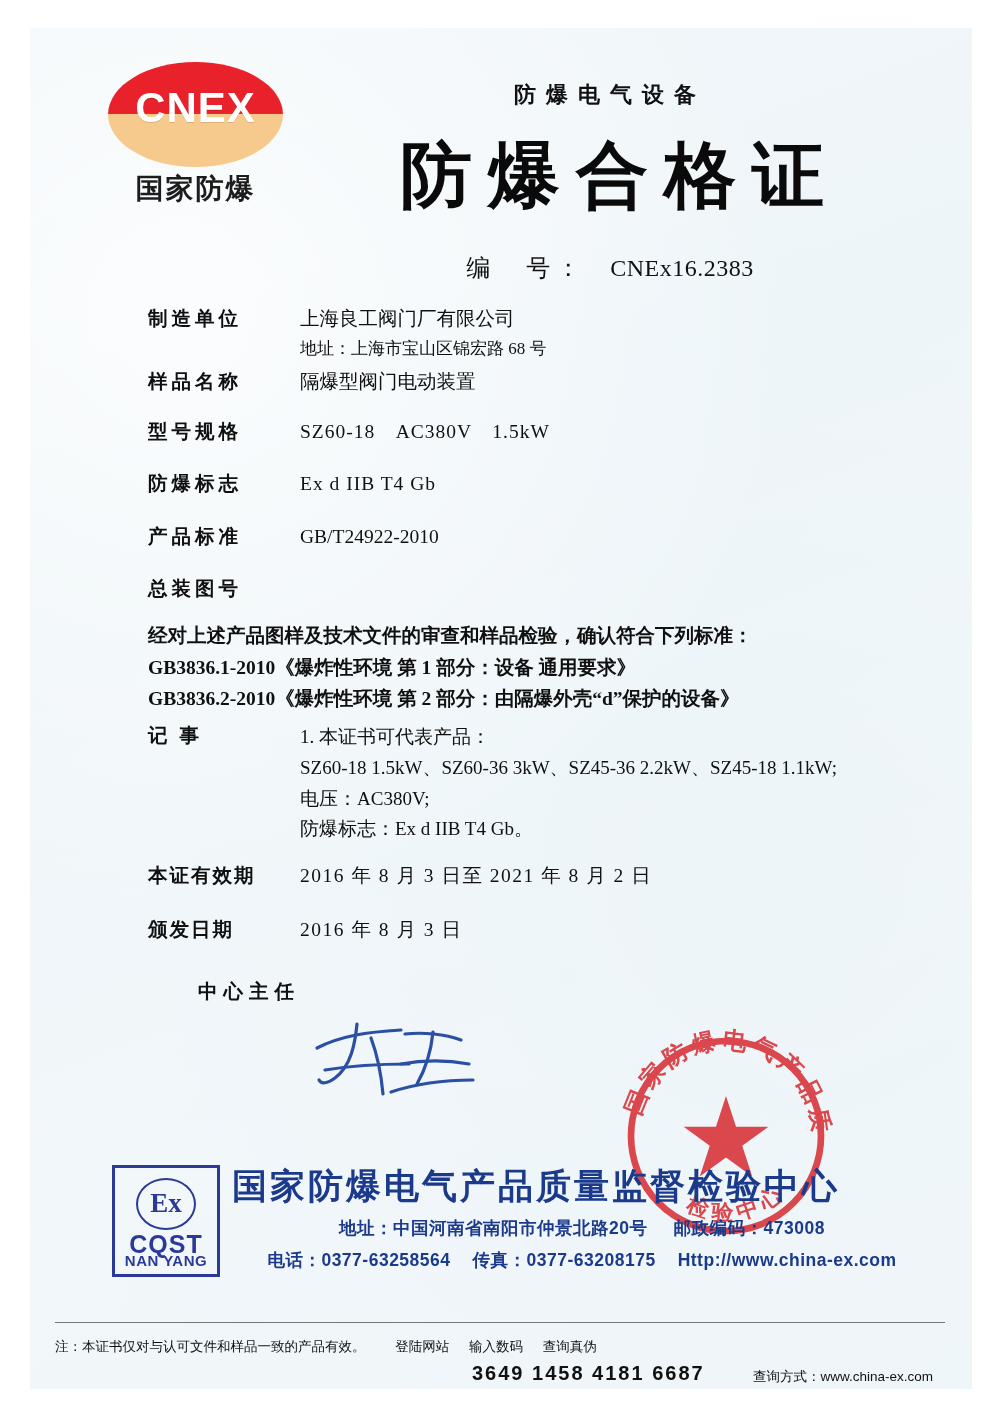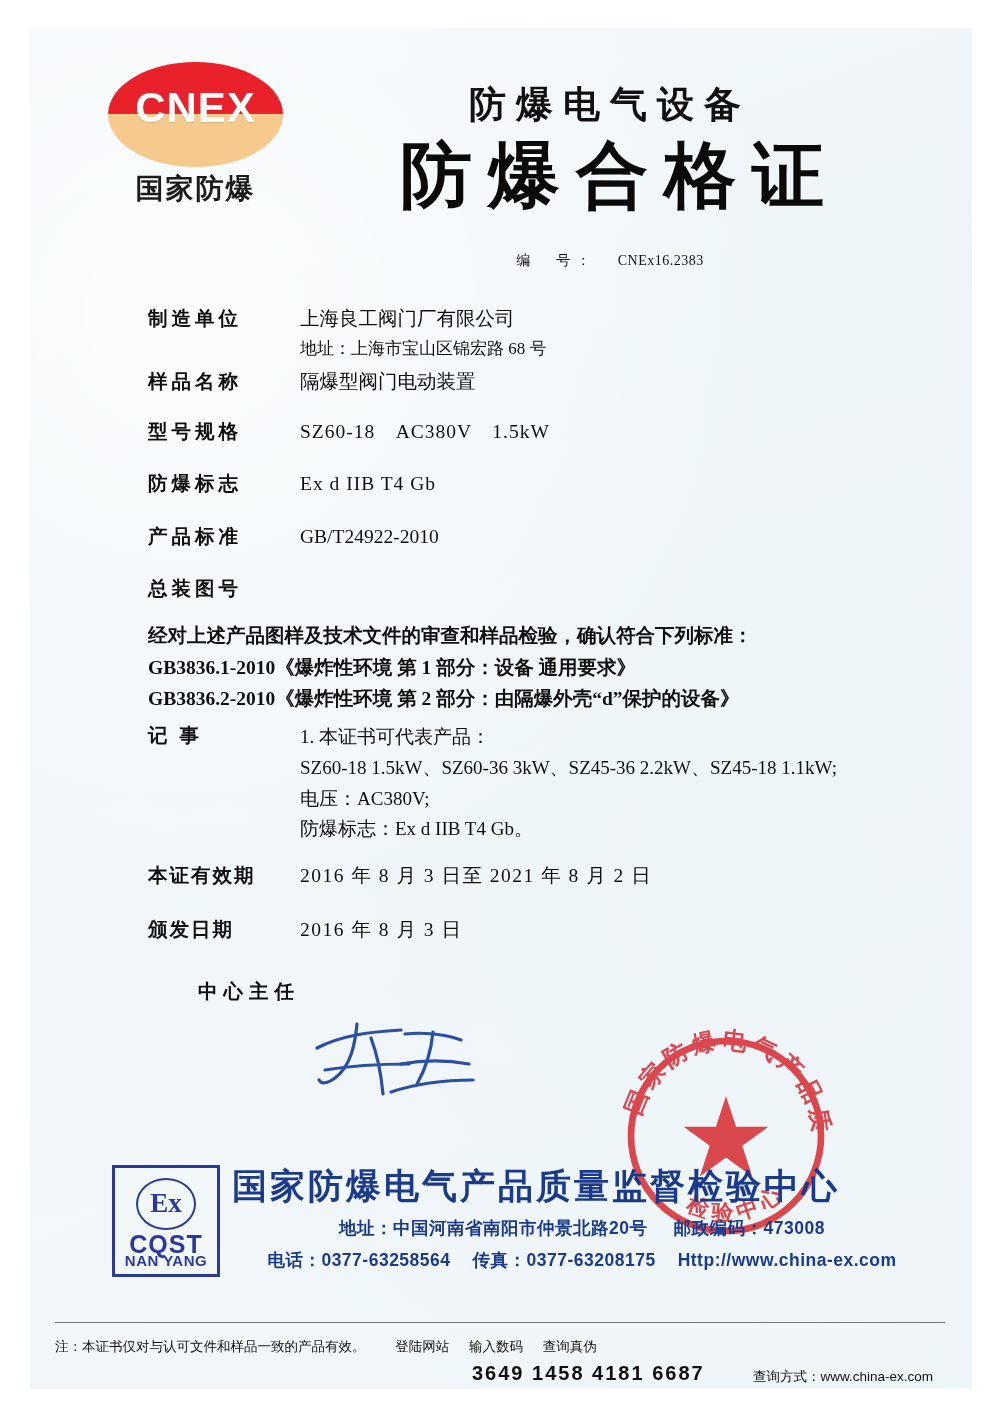--- a/index.html
+++ b/index.html
@@ -75,21 +75,21 @@
   }
 
   
   .title-small {
     position: absolute;
     left: 330px;
     top: 80px;
     width: 560px;
     text-align: center;
     font-family: "Liberation Sans", sans-serif;
-    font-size: 37px;
+    font-size: 22px;
     font-weight: bold;
     letter-spacing: 10px;
     color: #111;
   }
   .title-main {
     position: absolute;
     left: 330px;
     top: 128px;
     width: 580px;
     text-align: center;
@@ -98,21 +98,21 @@
     font-weight: bold;
     letter-spacing: 16px;
     color: #0a0a0a;
   }
   .cert-no-row {
     position: absolute;
     left: 330px;
     top: 252px;
     width: 560px;
     text-align: center;
-    font-size: 14px;
+    font-size: 24px;
     color: #111;
   }
   .cert-no-label {
     letter-spacing: 6px;
     font-family: "Liberation Sans", sans-serif;
     font-weight: 500;
   }
   .cert-no-value {
     font-family: "Liberation Serif", serif;
     margin-left: 18px;

